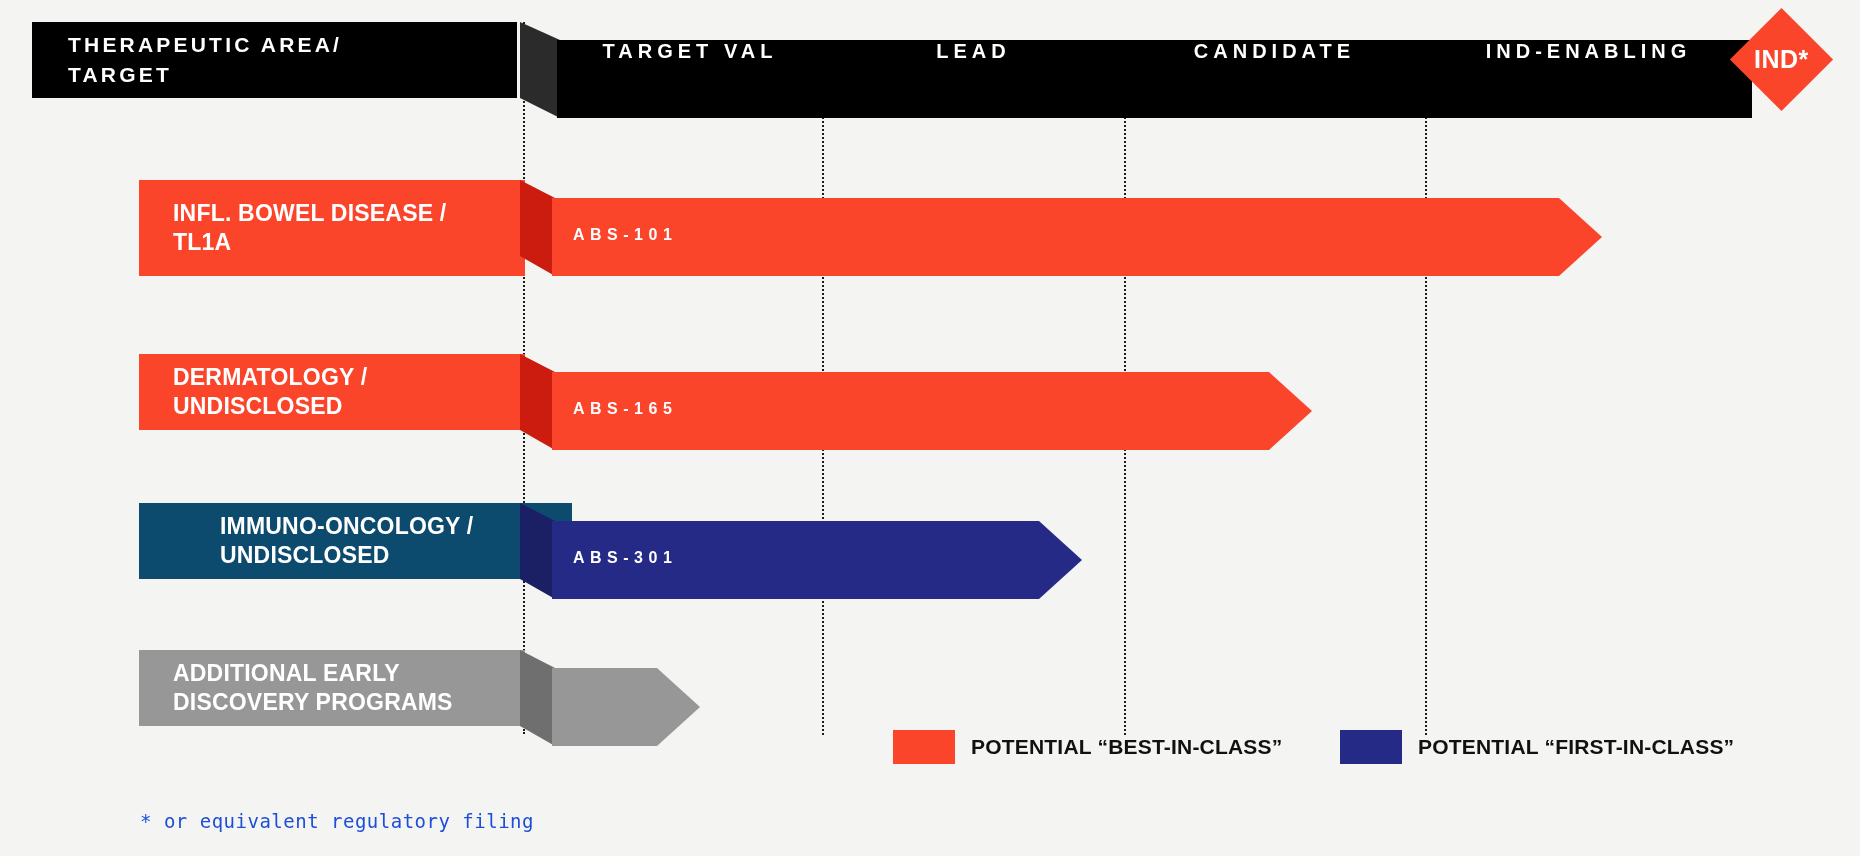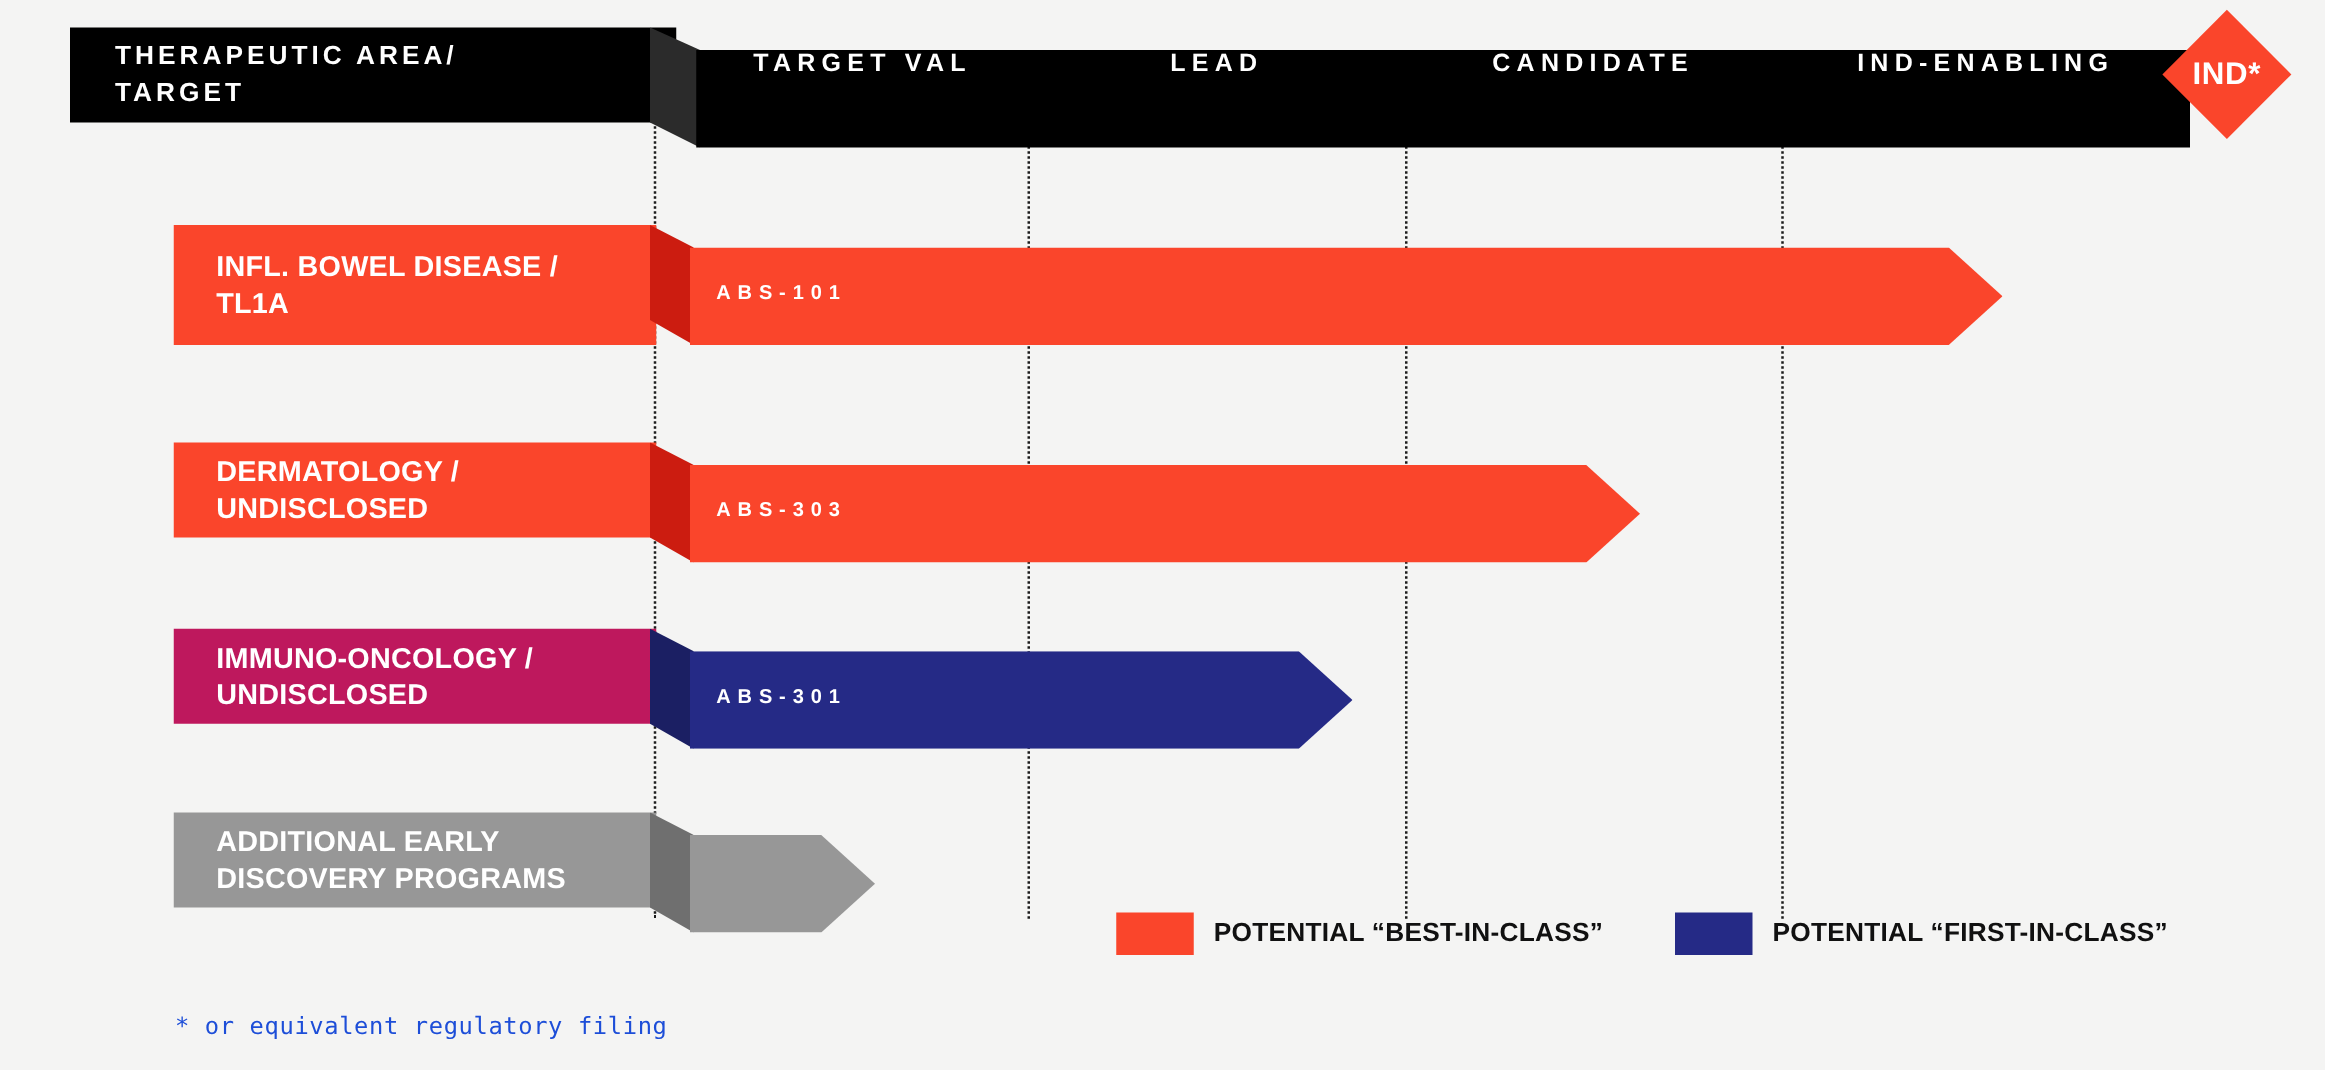--- a/index.html
+++ b/index.html
@@ -118,21 +118,21 @@
 </head>
 <body>
 
 <div id="stage">
 
   <div class="gridline" style="left:523px;top:22px;height:712px;"></div>
   <div class="gridline" style="left:822px;top:40px;height:695px;"></div>
   <div class="gridline" style="left:1124px;top:40px;height:695px;"></div>
   <div class="gridline" style="left:1425px;top:40px;height:695px;"></div>
 
-  <div class="hdr-left" style="left:56px;top:22px;width:485px;height:76px;">
+  <div class="hdr-left" style="left:32px;top:22px;width:485px;height:76px;">
     <div class="hdr-left-text">THERAPEUTIC AREA/
 TARGET</div>
   </div>
 
   <svg class="hdr-fold-svg" style="position:absolute;left:520px;top:22px;" width="40" height="96">
     <polygon points="0,0 40,18 40,96 0,76" fill="#2b2b2b"></polygon>
   </svg>
 
   <div class="hdr-right" style="left:557px;top:40px;width:1195px;height:78px;"></div>
 
@@ -168,23 +168,23 @@
   <div class="row-label" style="left:139px;top:354px;width:386px;height:76px;background:#fa452b;">
     <div class="row-label-text">DERMATOLOGY /
 UNDISCLOSED</div>
   </div>
   <svg class="row-fold" style="left:520px;top:354px;" width="35" height="96">
     <polygon points="0,0 35,18 35,96 0,76" fill="#cc1c10"></polygon>
   </svg>
   <svg class="row-bar" style="left:552px;top:372px;" width="760" height="78">
     <polygon points="0,0 717,0 760,39 717,78 0,78" fill="#fa452b"></polygon>
   </svg>
-  <div class="row-bar-name" style="left:573px;top:400px;">ABS-303</div>
-
-  <div class="row-label" style="left:139px;top:503px;width:386px;height:76px;background:#be185d;">
+  <div class="row-bar-name" style="left:573px;top:400px;">ABS-165</div>
+
+  <div class="row-label" style="left:139px;top:503px;width:386px;height:76px;background:#0c4a6e;padding-left:47px;">
     <div class="row-label-text">IMMUNO-ONCOLOGY /
 UNDISCLOSED</div>
   </div>
   <svg class="row-fold" style="left:520px;top:503px;" width="35" height="96">
     <polygon points="0,0 35,18 35,96 0,76" fill="#1b1f63"></polygon>
   </svg>
   <svg class="row-bar" style="left:552px;top:521px;" width="530" height="78">
     <polygon points="0,0 487,0 530,39 487,78 0,78" fill="#252a86"></polygon>
   </svg>
   <div class="row-bar-name" style="left:573px;top:549px;">ABS-301</div>

